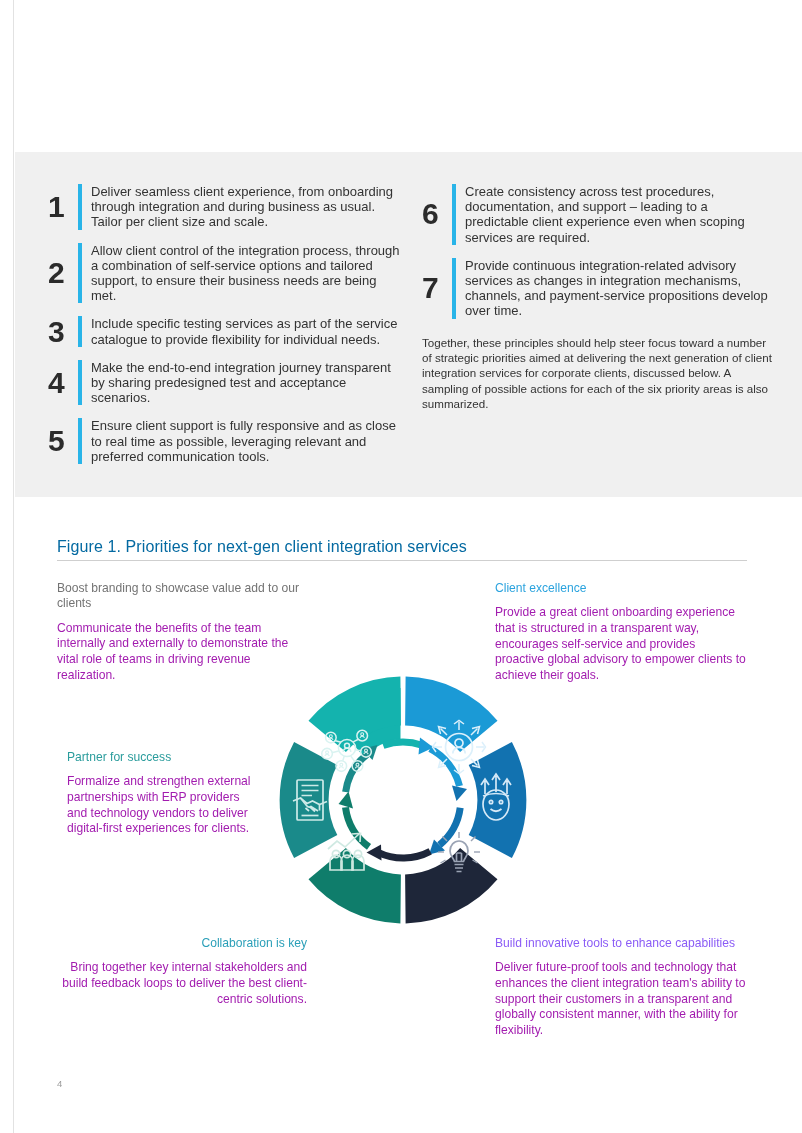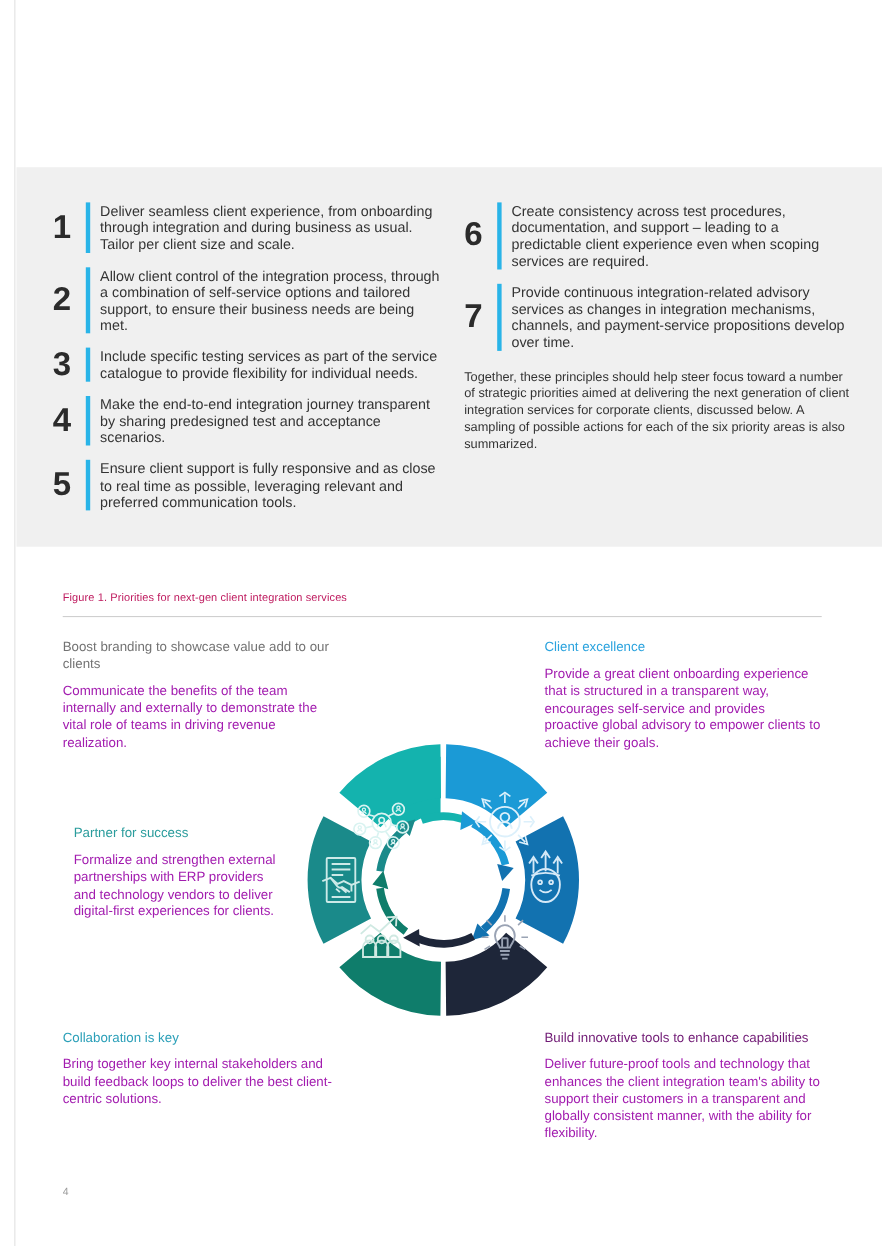--- a/index.html
+++ b/index.html
@@ -72,22 +72,22 @@
     line-height: 15.4px;
     color: #333333;
     margin-top: 16px;
   }
 
   
   .figure-caption {
     position: absolute;
     left: 57px; top: 538px;
     width: 690px;
-    font-size: 10px;
-    color: #be185d;
+    font-size: 16px;
+    color: #0369a1;
     letter-spacing: 0.1px;
   }
   .figure-rule {
     position: absolute;
     left: 57px; top: 560px;
     width: 690px; height: 1px;
     background: #cfcfcf;
   }
 
   .block {
@@ -103,21 +103,21 @@
   .block p {
     font-size: 12.1px;
     line-height: 15.6px;
     color: #a21caf;
   }
 
   .b-tl { left: 57px;  top: 581px; }
   .b-tr { left: 495px; top: 581px; width: 252px; }
   .b-ml { left: 67px;  top: 750px; width: 190px; }
   .b-mr { left: 548px; top: 750px; width: 200px; }
-  .b-bl { left: 57px;  top: 936px; width: 250px; }
+  .b-bl { left: 57px;  top: 936px; width: 250px; text-align: right; }
   .b-br { left: 495px; top: 936px; width: 252px; }
 
   
   .wheel {
     position: absolute;
     left: 258px; top: 655px;
     width: 290px; height: 290px;
   }
   .wheel svg { display: block; }
 
@@ -202,21 +202,21 @@
     <p>Formalize and strengthen external partnerships with ERP providers and technology vendors to deliver digital-first experiences for clients.</p>
   </div>
 
 
   <div class="block b-bl">
     <h3 style="color:#2a9fb8">Collaboration is key</h3>
     <p>Bring together key internal stakeholders and build feedback loops to deliver the best client-centric solutions.</p>
   </div>
 
   <div class="block b-br">
-    <h3 style="color:#701a75">Build innovative tools to enhance capabilities</h3>
+    <h3 style="color:#8b5cf6">Build innovative tools to enhance capabilities</h3>
     <p>Deliver future-proof tools and technology that enhances the client integration team's ability to support their customers in a transparent and globally consistent manner, with the ability for flexibility.</p>
   </div>
 
   <div class="wheel">
     <svg width="290" height="290" viewBox="0 0 290 290" xmlns="http://www.w3.org/2000/svg">
       <defs>
         
       </defs>
 
       <g>

